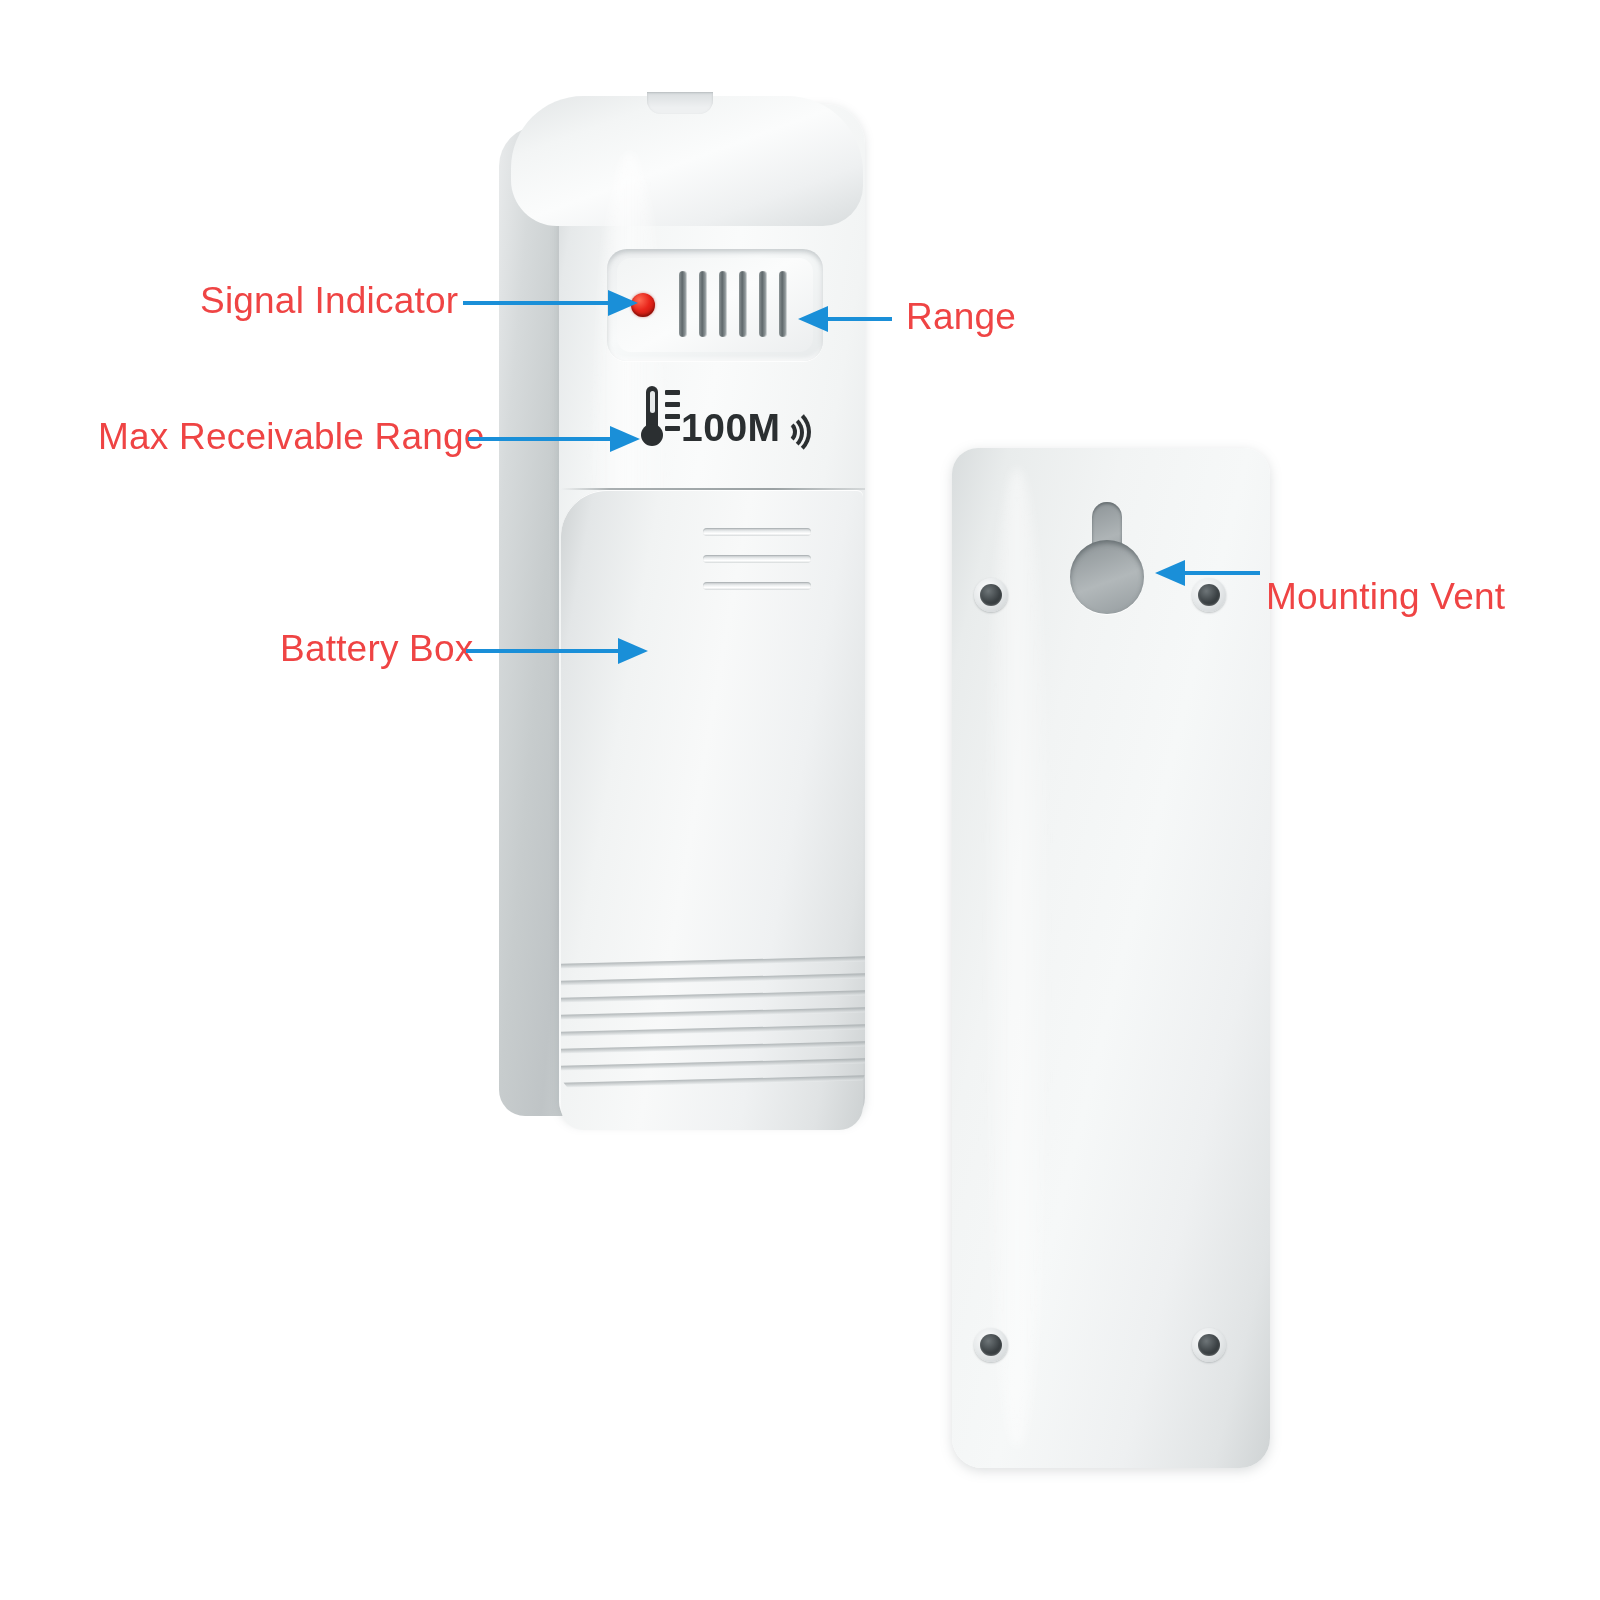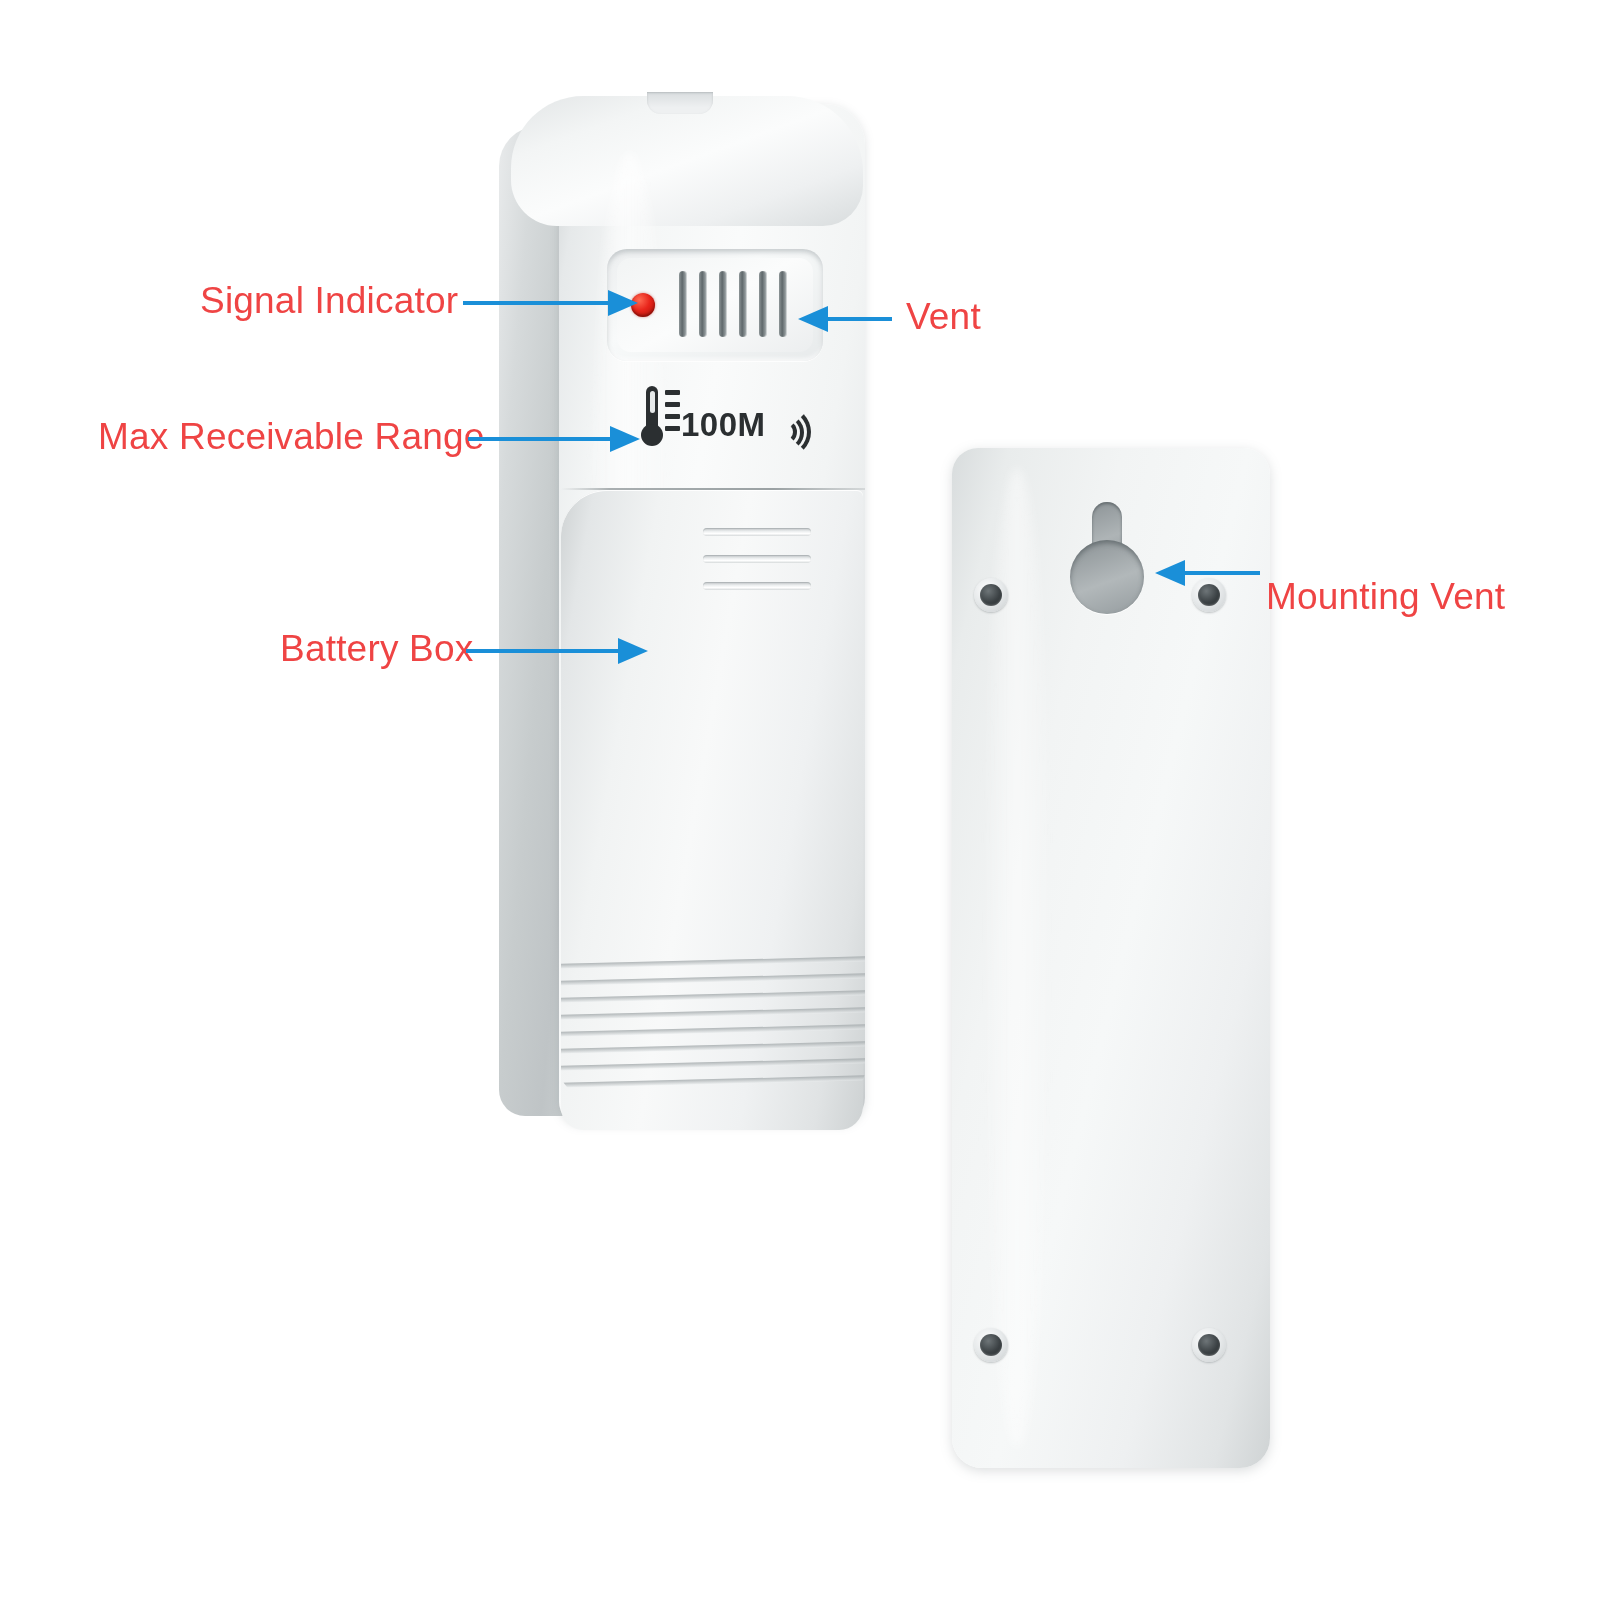--- a/index.html
+++ b/index.html
@@ -193,21 +193,21 @@
   }
   .thermo-tick {
     position: absolute;
     width: 15px; height: 5px;
     background: #2b2f31;
     border-radius: 1px;
   }
   .range-text {
     position: absolute;
     left: 44px; top: 26px;
-    font-size: 33px;
+    font-size: 39px;
     font-weight: 700;
     color: #2b2f31;
     letter-spacing: 0.5px;
     line-height: 1;
   }
   .waves {
     position: absolute;
     left: 134px; top: 24px;
     width: 34px; height: 42px;
   }
@@ -444,21 +444,21 @@
   <div class="arrowhead arrow-right" style="left:608px; top:290px;"></div>
 
   <div class="callout-text" style="left:98px; top:418px;">Max Receivable Range</div>
   <div class="leader" style="left:468px; top:437px; width:145px;"></div>
   <div class="arrowhead arrow-right" style="left:610px; top:426px;"></div>
 
   <div class="callout-text" style="left:280px; top:630px;">Battery Box</div>
   <div class="leader" style="left:466px; top:649px; width:155px;"></div>
   <div class="arrowhead arrow-right" style="left:618px; top:638px;"></div>
 
-  <div class="callout-text" style="left:906px; top:298px;">Vent</div>
+  <div class="callout-text" style="left:906px; top:298px;">Range</div>
   <div class="leader" style="left:828px; top:317px; width:64px;"></div>
   <div class="arrowhead arrow-left" style="left:798px; top:306px;"></div>
 
   <div class="callout-text" style="left:1266px; top:578px;">Mounting Vent</div>
   <div class="leader" style="left:1185px; top:571px; width:75px;"></div>
   <div class="arrowhead arrow-left" style="left:1155px; top:560px;"></div>
 
 </div>
 
 </body></html>

